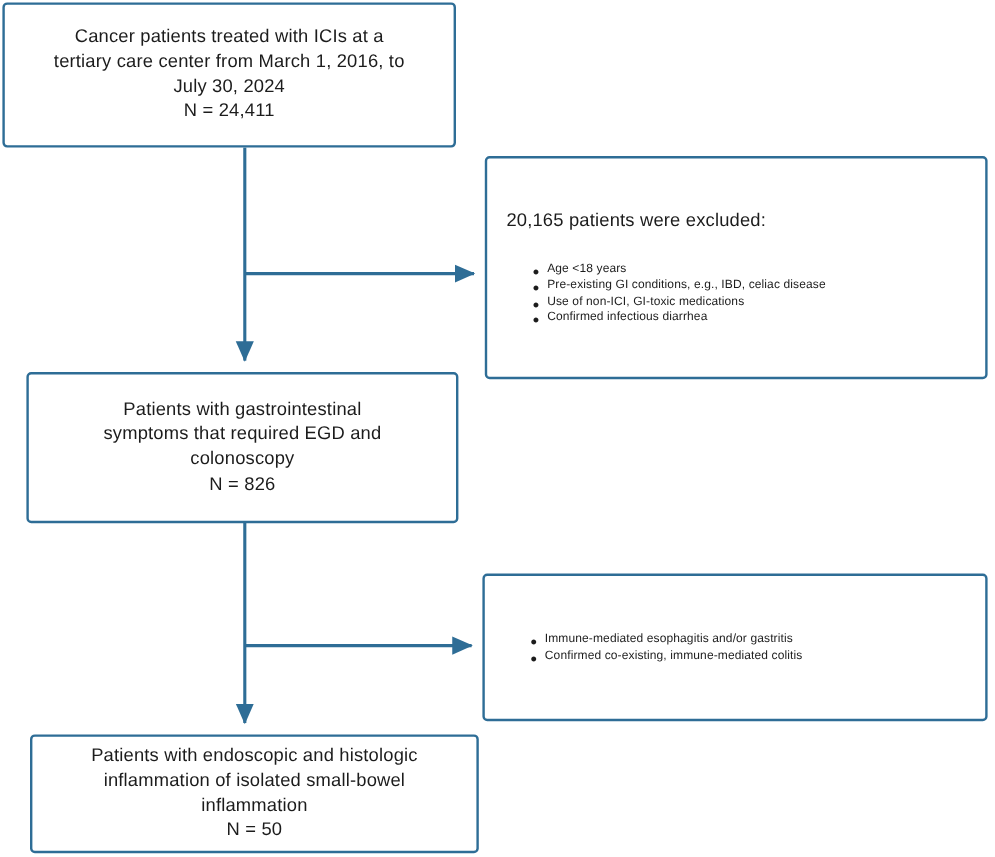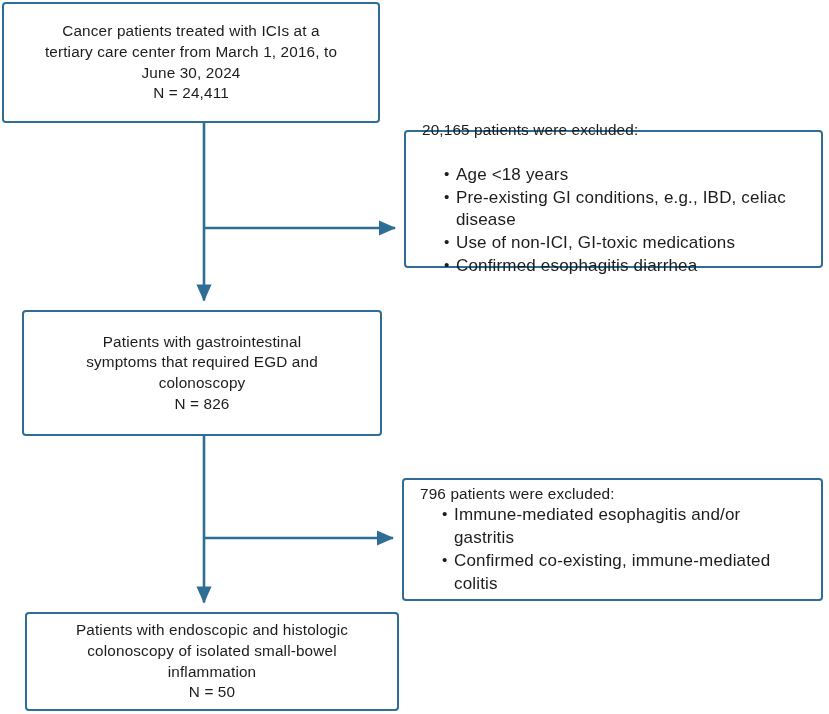--- a/index.html
+++ b/index.html
@@ -61,39 +61,39 @@
     line-height: 1.345;
     letter-spacing: 0.01em;
   }
   ul.excl-list {
     list-style: none;
     margin: 0;
     padding: 0 0 0 22px;
   }
   ul.excl-list li {
     color: #1c1c1c;
-    font-size: 17px;
+    font-size: 10px;
     line-height: 1.345;
     letter-spacing: 0.01em;
     position: relative;
     padding-left: 12px;
     margin: 0;
   }
   ul.excl-list li::before {
     content: "\2022";
     position: absolute;
     left: 0;
     top: 0;
     font-size: 15.3px;
     line-height: 1.345;
   }
 
   
   #node-box-1      { left: 2px;   top: 2px;   width: 378px; height: 121px; }
-  #node-exclusion-1{ left: 404px; top: 130px; width: 419px; height: 138px; gap: 23px; }
+  #node-exclusion-1{ left: 404px; top: 130px; width: 419px; height: 186px; gap: 23px; }
   #node-box-2      { left: 22px;  top: 310px; width: 360px; height: 126px; }
   #node-exclusion-2{ left: 402px; top: 478px; width: 421px; height: 123px; }
   #node-box-3      { left: 25px;  top: 612px; width: 374px; height: 99px; }
 </style>
 </head>
 <body>
 
 <div id="flow-root">
 
   <svg id="connector-layer" viewBox="0 0 829 714" width="829" height="714" xmlns="http://www.w3.org/2000/svg">
@@ -116,49 +116,48 @@
     </g>
 
     <g>
       <path d="M205,538 L393,538" fill="none" stroke="#2e6d96" stroke-width="2.6" marker-end="url(#arrow-head)"></path>
     </g>
   </svg>
 
   <div class="node cohort" id="node-box-1">
     <div class="line">Cancer patients treated with ICIs at a</div>
     <div class="line">tertiary care center from March 1, 2016, to</div>
-    <div class="line">June 30, 2024</div>
+    <div class="line">July 30, 2024</div>
     <div class="line">N = 24,411</div>
   </div>
 
   <div class="node exclusion" id="node-exclusion-1">
     <div class="excl-head">20,165 patients were excluded:</div>
     <ul class="excl-list">
       <li>Age &lt;18 years</li>
       <li>Pre-existing GI conditions, e.g., IBD, celiac disease</li>
       <li>Use of non-ICI, GI-toxic medications</li>
-      <li>Confirmed esophagitis diarrhea</li>
+      <li>Confirmed infectious diarrhea</li>
     </ul>
   </div>
 
   <div class="node cohort" id="node-box-2">
     <div class="line">Patients with gastrointestinal</div>
     <div class="line">symptoms that required EGD and</div>
     <div class="line">colonoscopy</div>
     <div class="line">N = 826</div>
   </div>
 
   <div class="node exclusion" id="node-exclusion-2">
-    <div class="excl-head">796 patients were excluded:</div>
     <ul class="excl-list">
       <li>Immune-mediated esophagitis and/or gastritis</li>
       <li>Confirmed co-existing, immune-mediated colitis</li>
     </ul>
   </div>
 
   <div class="node cohort" id="node-box-3">
     <div class="line">Patients with endoscopic and histologic</div>
-    <div class="line">colonoscopy of isolated small-bowel</div>
+    <div class="line">inflammation of isolated small-bowel</div>
     <div class="line">inflammation</div>
     <div class="line">N = 50</div>
   </div>
 
 </div>
 
 </body></html>

